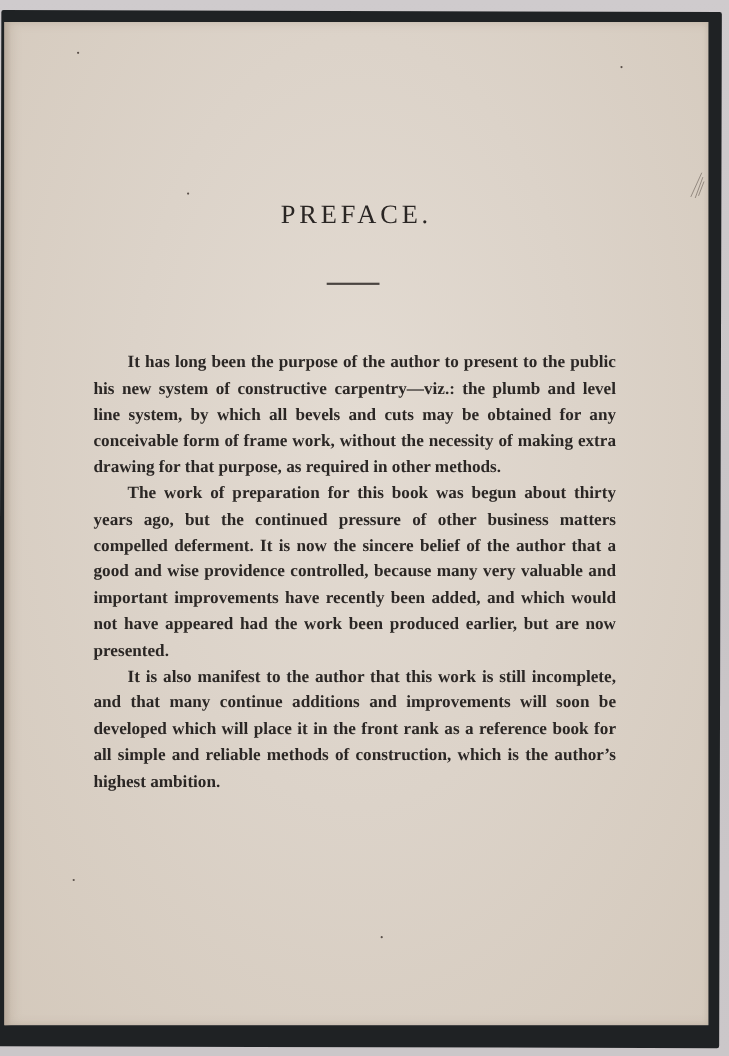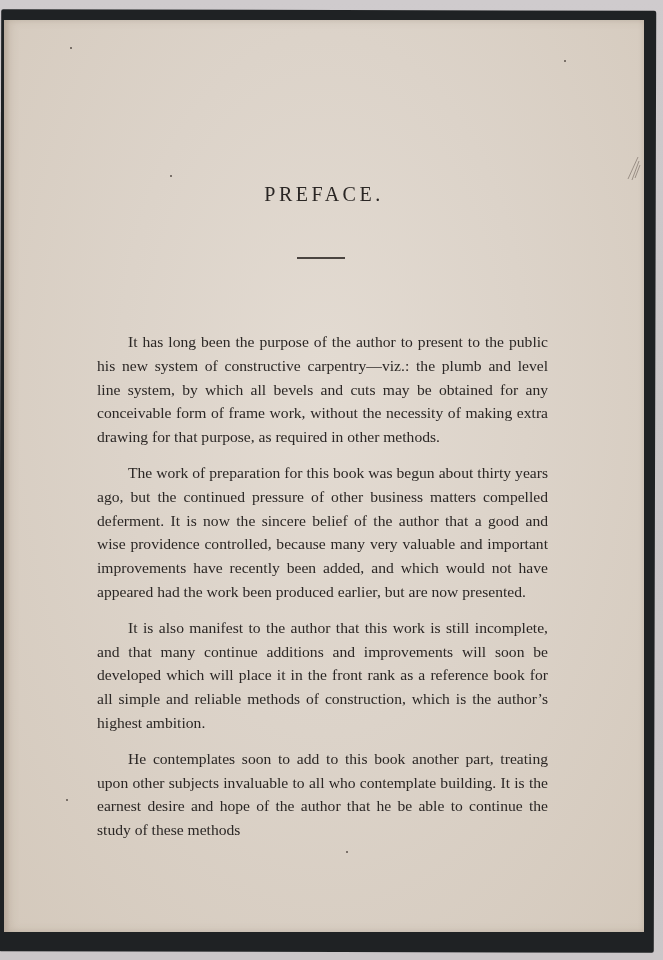--- a/index.html
+++ b/index.html
@@ -40,21 +40,21 @@
       width: 6px;
       height: 100%;
       background: linear-gradient(90deg, #b9ab9d, rgba(200,190,178,0));
     }
     .title {
       position: absolute;
       top: 163px;
       left: 0;
       width: 640px;
       text-align: center;
-      font-size: 20px;
+      font-size: 24px;
       letter-spacing: 3.5px;
       color: #2a2624;
       font-weight: normal;
       margin: 0;
     }
     .rule {
       position: absolute;
       top: 237px;
       left: 293px;
       width: 48px;
@@ -66,22 +66,23 @@
       top: 298px;
       left: 81px;
       width: 475px;
       color: #2b2725;
       font-size: 15.6px;
       line-height: 23.8px;
       text-align: justify;
       hyphens: none;
     }
     .body-text p {
-      margin: 12px;
+      margin: 0;
       text-indent: 31px;
+      font-weight: bold;
     }
     .body-text p + p {
       margin-top: 0;
     }
     .speck {
       position: absolute;
       width: 2px;
       height: 2px;
       background: #5a504a;
       border-radius: 50%;
@@ -103,21 +104,20 @@
   <div class="gutter-edge"></div>
 
   <h1 class="title">PREFACE.</h1>
 
   <div class="rule"></div>
 
   <div class="body-text">
     <p>It has long been the purpose of the author to present to the public his new system of constructive carpentry—viz.: the plumb and level line system, by which all bevels and cuts may be obtained for any conceivable form of frame work, without the necessity of making extra drawing for that purpose, as required in other methods.</p>
     <p>The work of preparation for this book was begun about thirty years ago, but the continued pressure of other business matters compelled deferment. It is now the sincere belief of the author that a good and wise providence controlled, because many very valuable and important improvements have recently been added, and which would not have appeared had the work been produced earlier, but are now presented.</p>
     <p>It is also manifest to the author that this work is still incomplete, and that many continue additions and improvements will soon be developed which will place it in the front rank as a reference book for all simple and reliable methods of construction, which is the author’s highest ambition.</p>
-    <p>He contemplates soon to add to this book another part, treating upon other subjects invaluable to all who contemplate building. It is the earnest desire and hope of the author that he be able to continue the study of these methods</p>
   </div>
 
   <span class="speck" style="left:66px; top:27px;"></span>
   <span class="speck" style="left:166px; top:155px;"></span>
   <span class="speck" style="left:62px; top:779px;"></span>
   <span class="speck" style="left:342px; top:831px;"></span>
   <span class="speck" style="left:560px; top:40px;"></span>
 
   <svg class="pencil-mark" viewBox="0 0 16 30">
     <path d="M2 26 L12 4 M6 27 L13 8 M9 25 L14 12" stroke="#8a7f76" stroke-width="0.8" fill="none"></path>

